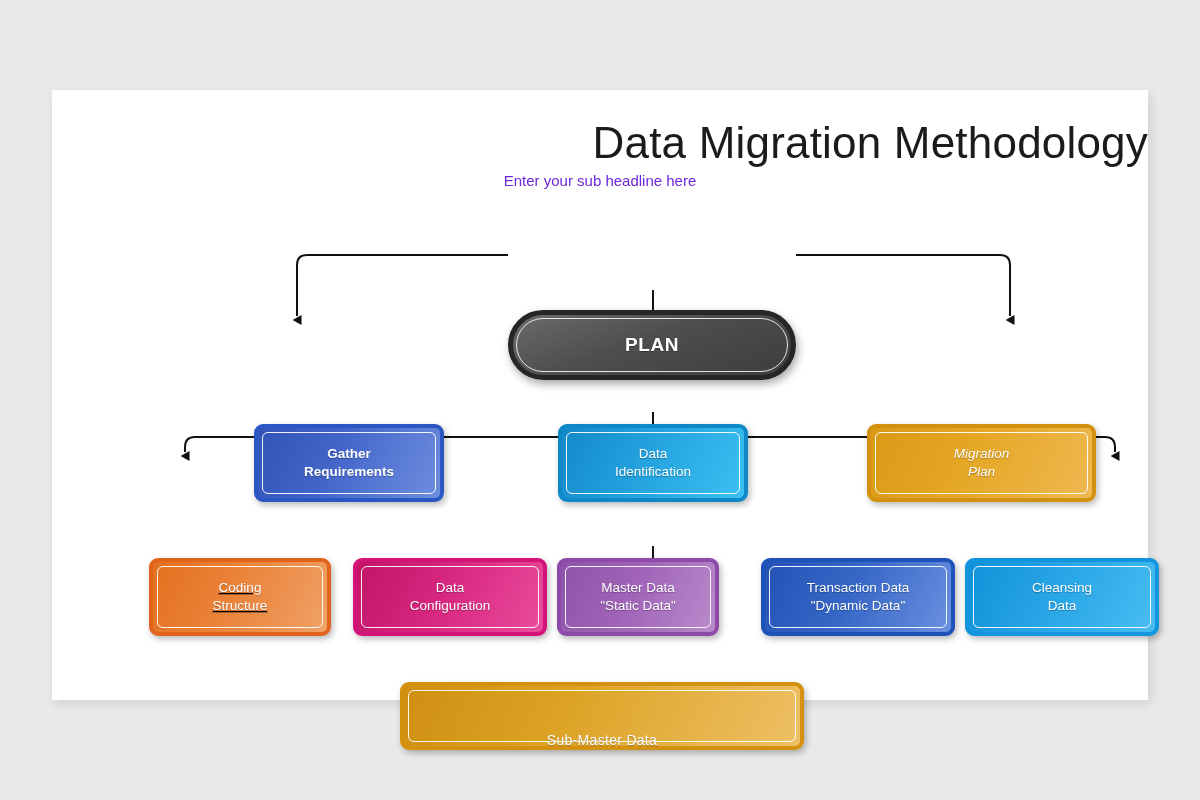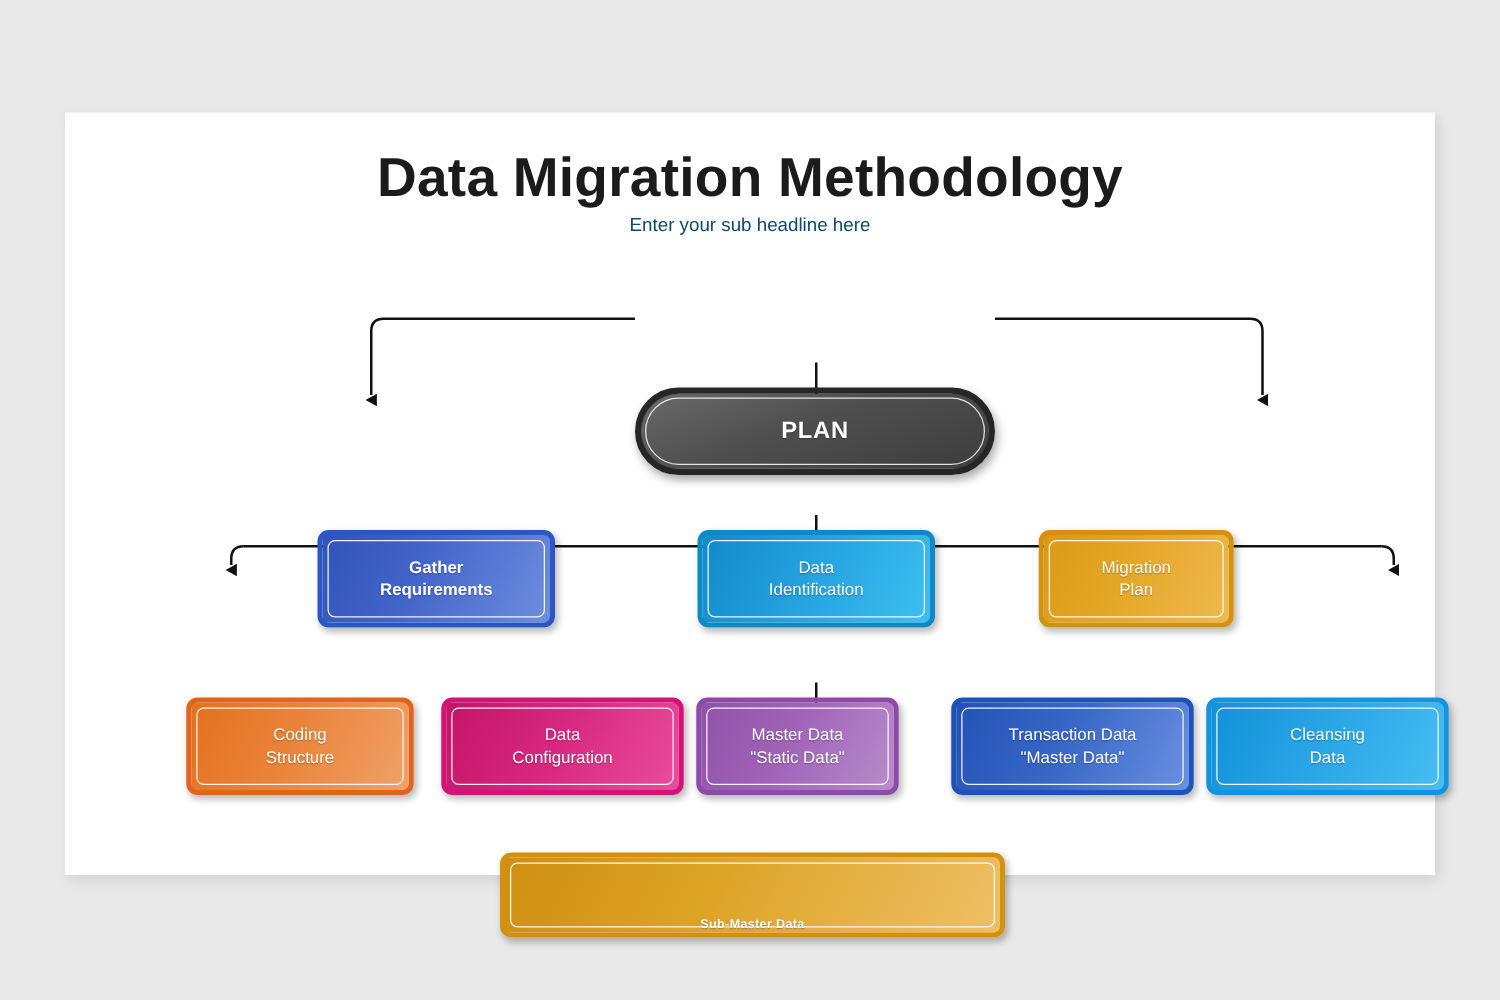--- a/index.html
+++ b/index.html
@@ -31,36 +31,36 @@
     background: #ffffff;
     box-shadow: 3px 4px 10px rgba(0,0,0,0.10);
   }
 
   
   .slide-title {
     position: absolute;
     left: 0;
     top: 28px;
     width: 1096px;
-    text-align: center;
+    text-align: right;
     font-size: 44px;
-    font-weight: 700;
+    font-weight: 400;
     color: #1b1b1b;
     letter-spacing: 0.2px;
     white-space: nowrap;
   }
   .slide-subtitle {
     position: absolute;
     left: 0;
     top: 82px;
     width: 1096px;
     text-align: center;
     font-size: 15px;
     font-weight: 400;
-    color: #0c4a6e;
+    color: #6d28d9;
   }
 
   
   .connectors {
     position: absolute;
     left: 0;
     top: 0;
     width: 1096px;
     height: 610px;
     pointer-events: none;
@@ -127,31 +127,33 @@
     border: 4px solid #2b57c4;
     background: linear-gradient(115deg, #3154b8 0%, #4264c9 40%, #6e8ede 100%);
     font-weight: bold;
   }
   .node-dataid {
     left: 506px; width: 190px;
     border: 4px solid #0f88c8;
     background: linear-gradient(115deg, #1389c9 0%, #23a2de 45%, #3cc0f2 100%);
   }
   .node-migplan {
-    left: 779px; width: 156px;
+    left: 815px; width: 229px;
     border: 4px solid #d2920f;
     background: linear-gradient(115deg, #d99a16 0%, #e5a726 45%, #efb951 100%);
+    font-style: italic;
   }
 
   
   .row3 { top: 468px; height: 78px; }
   .node-coding {
     left: 97px; width: 182px;
     border: 4px solid #e0641c;
     background: linear-gradient(115deg, #e4701f 0%, #ea8339 45%, #f0a268 100%);
+    text-decoration: underline;
   }
   .node-config {
     left: 301px; width: 194px;
     border: 4px solid #d4137a;
     background: linear-gradient(115deg, #c21567 0%, #d7267f 45%, #ea4d9c 100%);
   }
   .node-master {
     left: 505px; width: 162px;
     border: 4px solid #8e4aa8;
     background: linear-gradient(115deg, #8e53a8 0%, #a063b8 45%, #b98ccb 100%);
@@ -171,22 +173,22 @@
   
   .node-submaster {
     left: 348px;
     top: 592px;
     width: 404px;
     height: 68px;
     border: 4px solid #d4910e;
     background: linear-gradient(115deg, #cf8f12 0%, #dca324 40%, #eec065 100%);
   }
   .node-submaster .label {
-    font-weight: bold;
-    font-size: 10px;
+    font-weight: normal;
+    font-size: 14px;
     letter-spacing: 0.3px;
     margin-top: 48px;
   }
 </style>
 </head>
 <body>
 
 <div id="stage">
 
   <div class="slide-card">
@@ -263,21 +265,21 @@
 
     <div class="node row3 node-master">
       <span class="inner"></span>
       <span class="label">Master Data
 "Static Data"</span>
     </div>
 
     <div class="node row3 node-transaction">
       <span class="inner"></span>
       <span class="label">Transaction Data
-"Master Data"</span>
+"Dynamic Data"</span>
     </div>
 
     <div class="node row3 node-cleansing">
       <span class="inner"></span>
       <span class="label">Cleansing
 Data</span>
     </div>
 
     <div class="node node-submaster">
       <span class="inner"></span>

